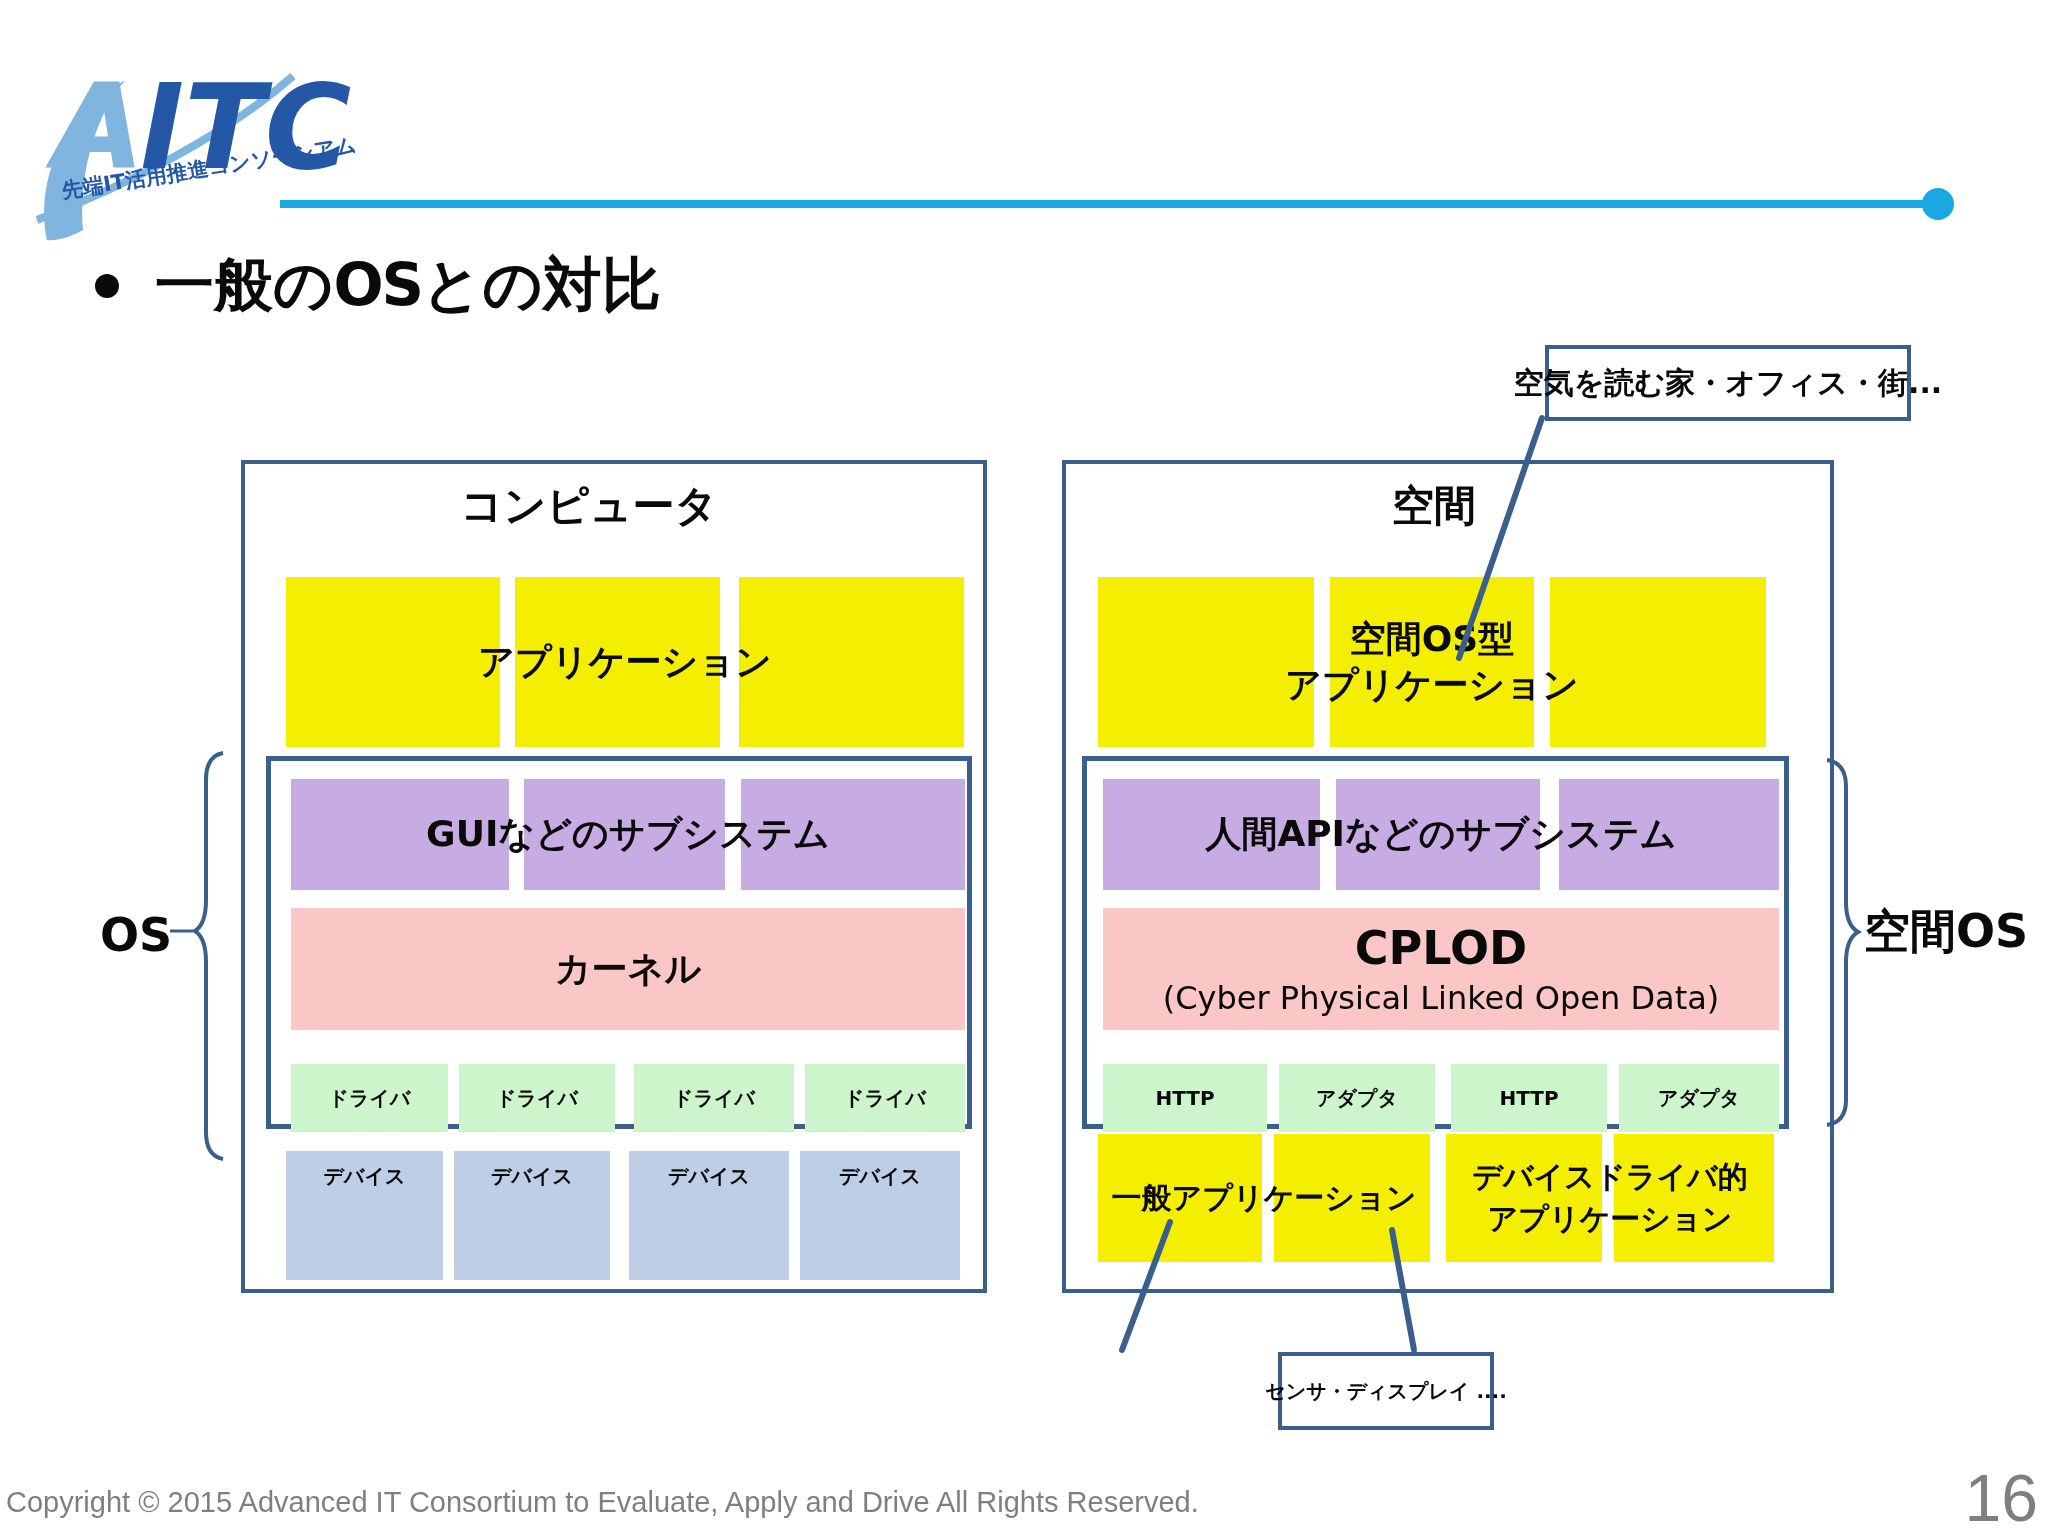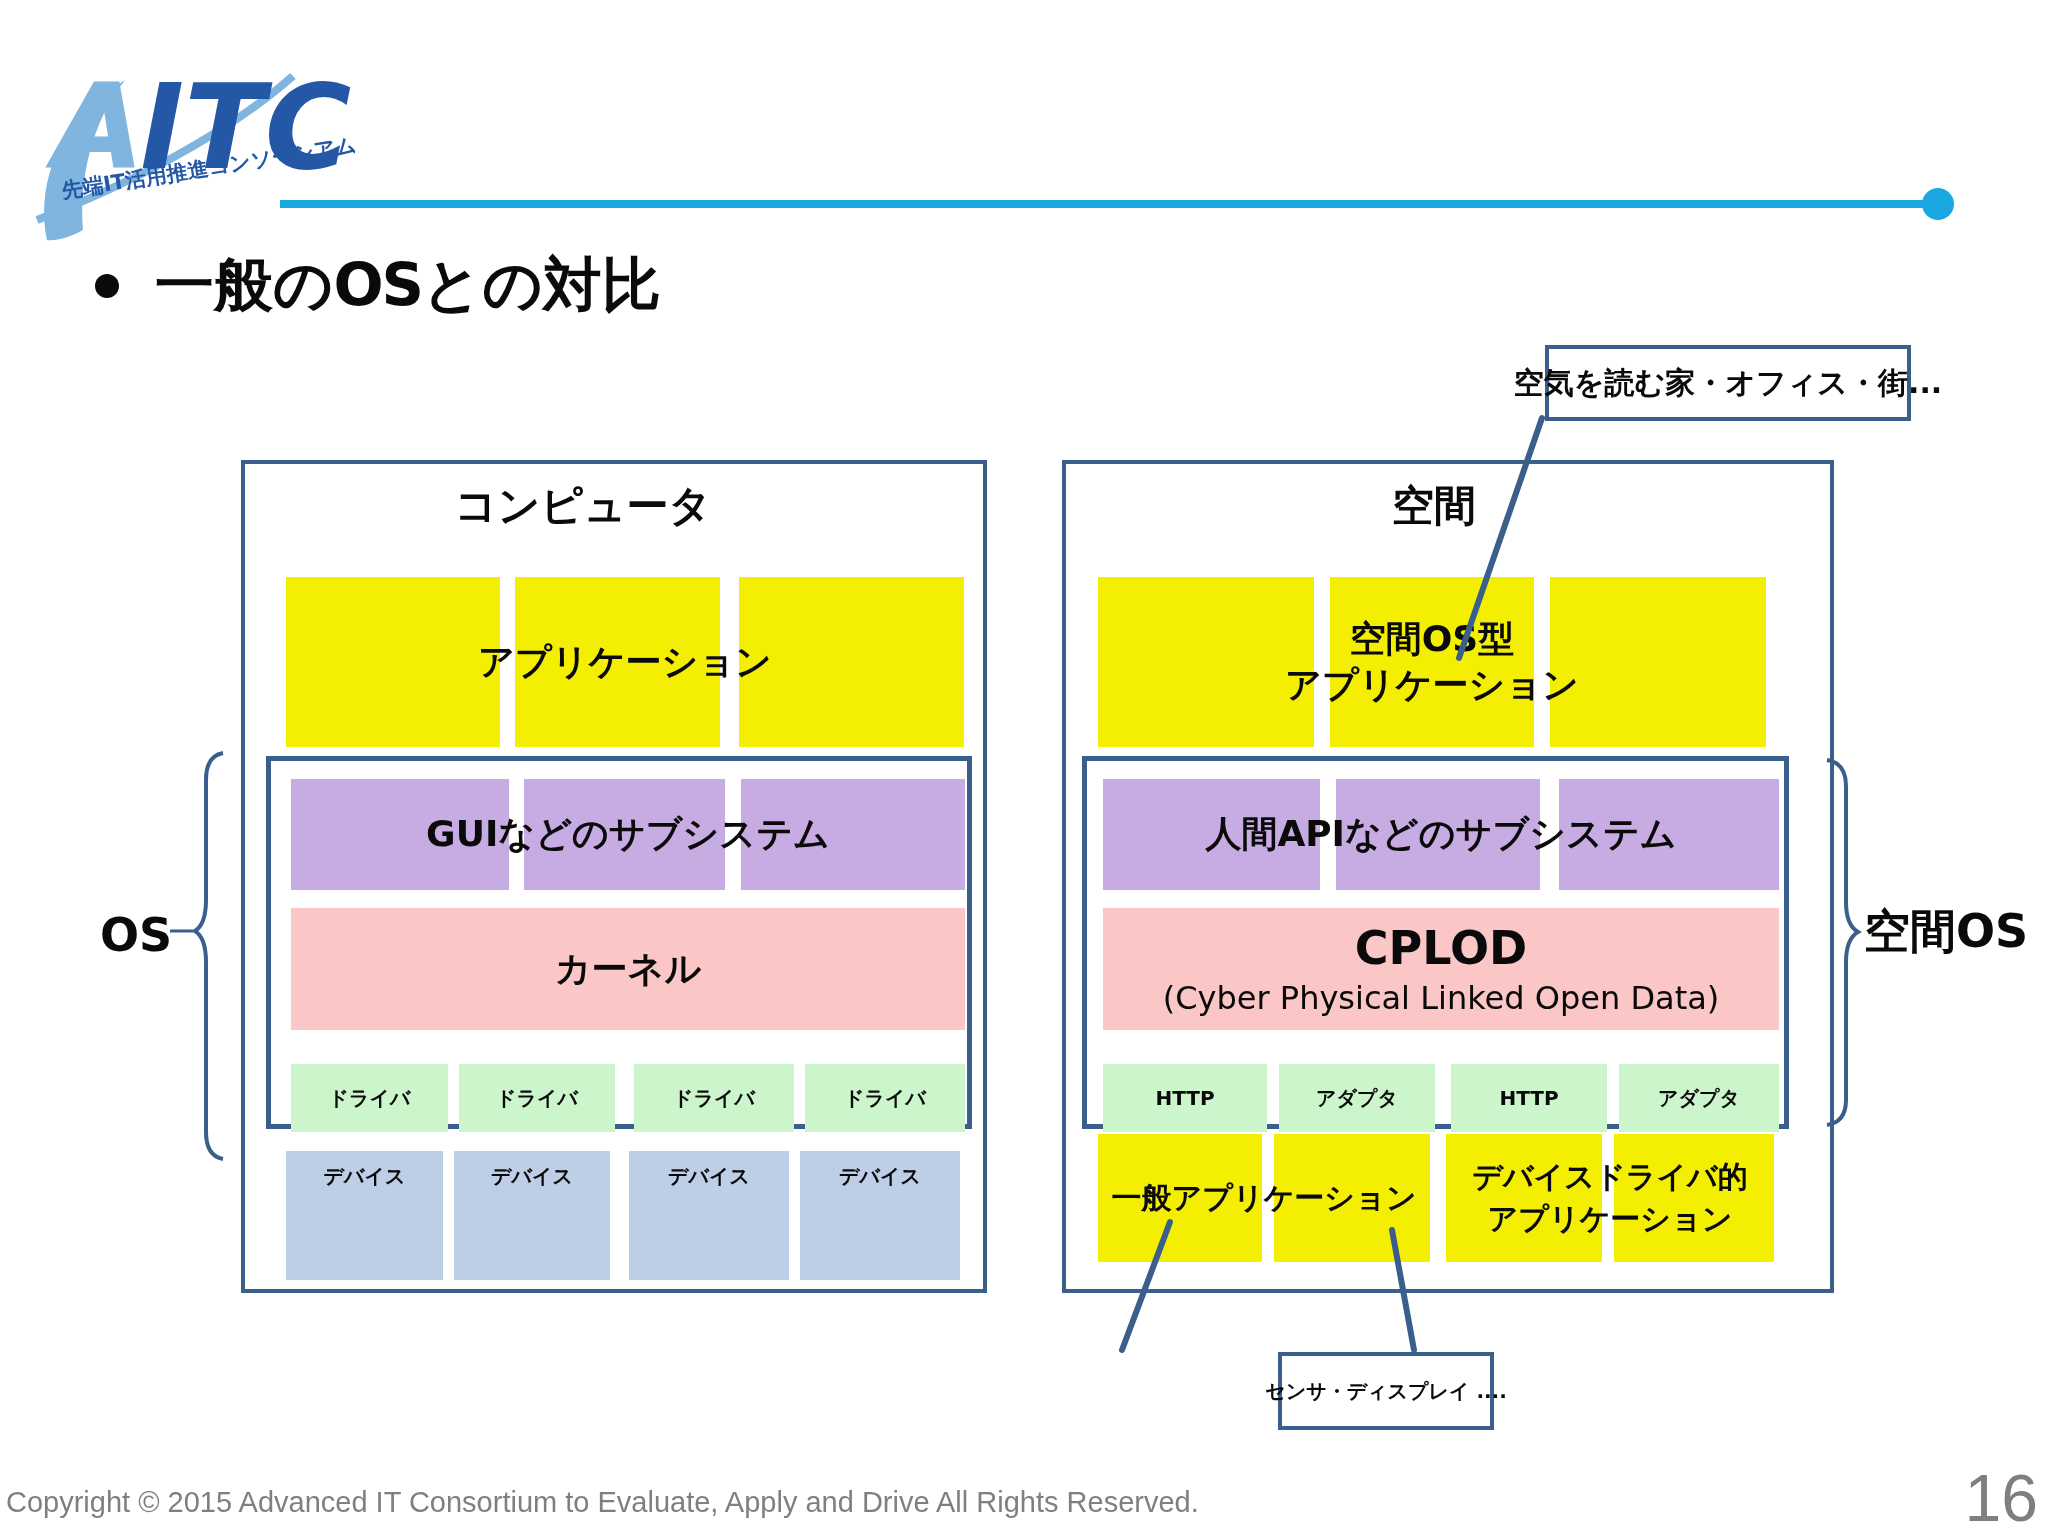--- a/index.html
+++ b/index.html
@@ -85,21 +85,21 @@
     <text x="38" y="170" font-size="21" font-weight="bold" fill="#2458A6" transform="rotate(-9 38 170)" font-family="DejaVu Sans, sans-serif">先端IT活用推進コンソーシアム</text>
   </svg>
 
 
   <div class="bullet-row">
     <span class="bullet-dot"></span>
     <span class="bullet-text"><span>一般の</span><span class="em">OS</span><span>との対比</span></span>
   </div>
 
   <div class="diagram left">
-    <div class="diag-title" style="left:12px; width:560px;padding-left:46px;">コンピュータ</div>
+    <div class="diag-title" style="left:18px; width:560px;padding-left:46px;">コンピュータ</div>
 
     <div class="block yellow" style="left:41px; top:113px; width:214px; height:170px;"></div>
     <div class="block yellow" style="left:270px; top:113px; width:205px; height:170px;"></div>
     <div class="block yellow" style="left:494px; top:113px; width:225px; height:170px;"></div>
     <div class="overlay-label f36b" style="left:41px; top:113px; width:678px; height:170px;">アプリケーション</div>
 
     <div class="inner-box" style="left:21px; top:292px; width:696px; height:363px;">
       <div class="block purple" style="left:20px; top:18px; width:218px; height:111px;"></div>
       <div class="block purple" style="left:253px; top:18px; width:201px; height:111px;"></div>
       <div class="block purple" style="left:470px; top:18px; width:224px; height:111px;"></div>

